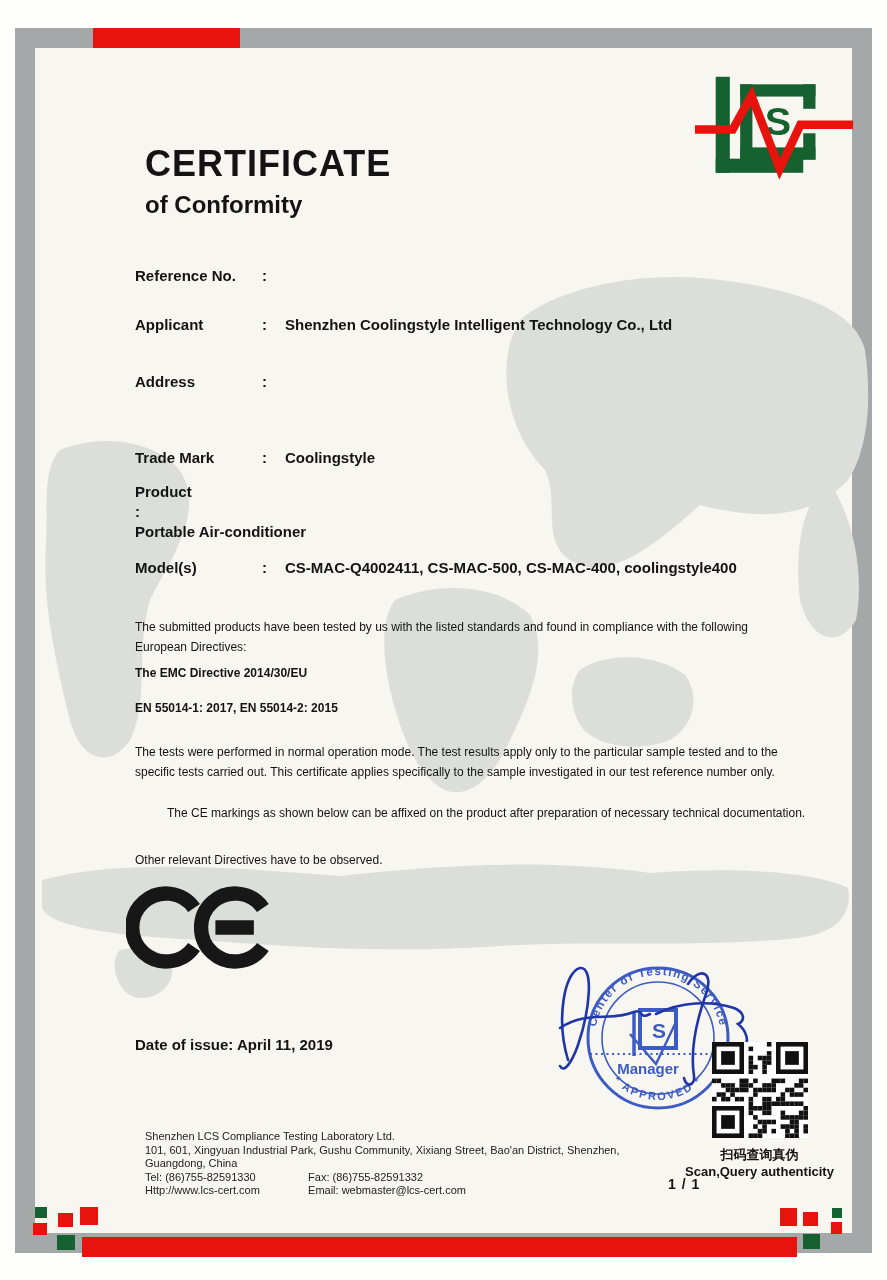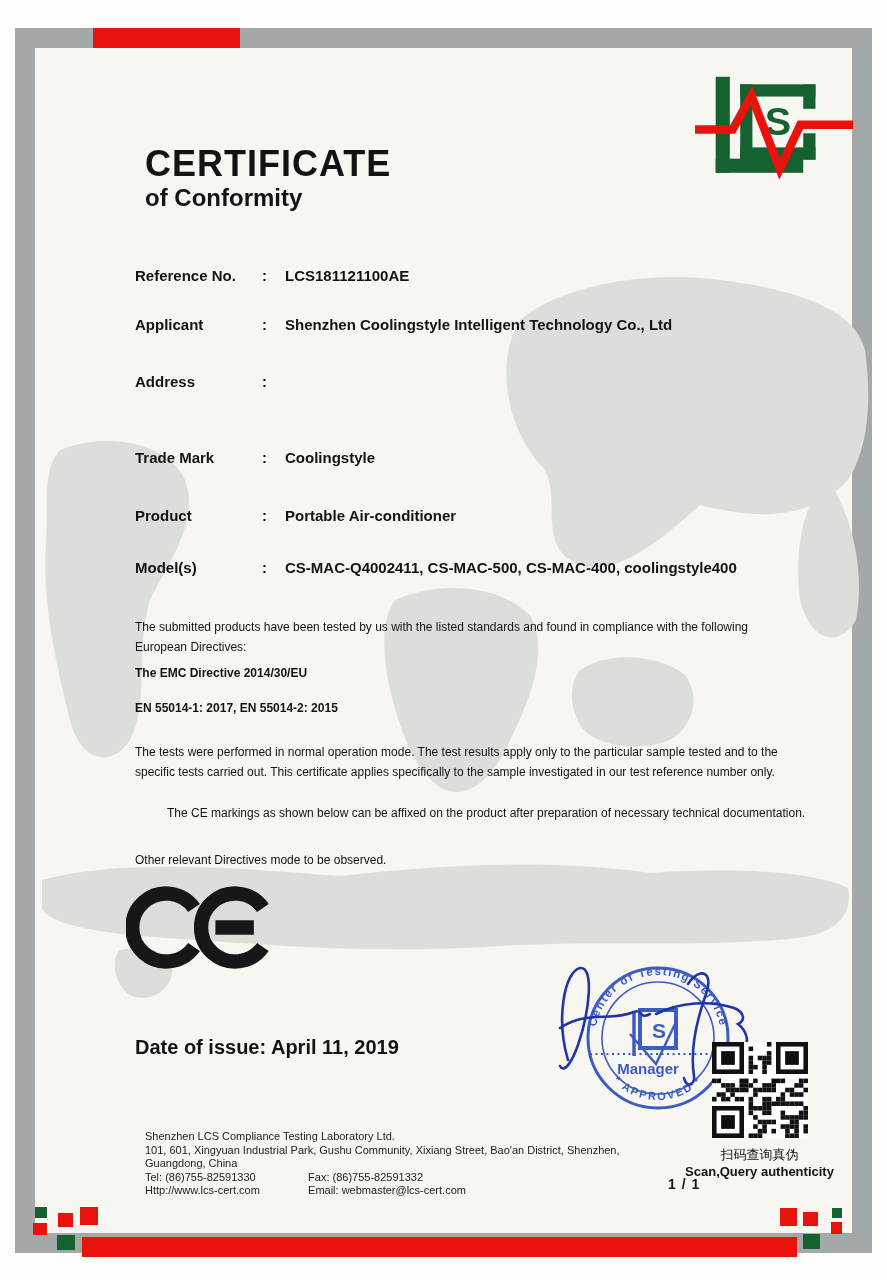--- a/index.html
+++ b/index.html
@@ -32,21 +32,21 @@
   .field-row{display:flex;font-size:15px;font-weight:bold;line-height:20px;}
   .field-label{width:127px;flex:none;}
   .field-colon{width:23px;flex:none;}
   .field-value{width:500px;}
   .para{font-size:12px;line-height:20px;width:668px;}
   .bold{font-weight:bold;}
   .footer{font-size:11px;line-height:13.5px;color:#222;}
   .footer .col1{display:inline-block;width:160px;}
   .pagenum{font-size:14px;font-weight:bold;letter-spacing:1px;}
   .qrwrap{width:155px;text-align:center;z-index:6;}
-  .qrcap-zh{font-size:13px;font-weight:normal;margin-top:4px;}
+  .qrcap-zh{font-size:13px;font-weight:bold;margin-top:4px;}
   .qrcap-en{font-size:13px;font-weight:bold;}
   .stamp-svg{z-index:5;}
 </style>
 </head>
 <body>
 
 <div class="abs frame"></div>
 
 <svg class="abs map" width="887" height="1280" viewBox="0 0 887 1280">
   <g fill="#dcdfd9">
@@ -81,68 +81,67 @@
     <rect x="48" y="12" width="13" height="80"></rect>
     <rect x="48" y="79" width="80" height="13"></rect>
     <rect x="115" y="12" width="13" height="26"></rect>
     <rect x="115" y="64" width="13" height="28"></rect>
   </g>
   <text x="88" y="66" text-anchor="middle" font-size="42" font-weight="bold" fill="#15612f">S</text>
   <polyline points="0,60 40,60 60,24 90,102 112,55 168,55" fill="none" stroke="#e8130d" stroke-width="9"></polyline>
 </svg>
 
 <div class="abs content title" style="left:145px;top:143px;">CERTIFICATE</div>
-<div class="abs content subtitle" style="left:145px;top:184px;">of Conformity</div>
+<div class="abs content subtitle" style="left:145px;top:191px;">of Conformity</div>
 
 <div class="abs content field-row" style="left:135px;top:266px;">
   <div class="field-label">Reference No.</div>
   <div class="field-colon">:</div>
-  <div class="field-value">LCS181121100AE</div>
 </div>
 <div class="abs content field-row" style="left:135px;top:315px;">
   <div class="field-label">Applicant</div>
   <div class="field-colon">:</div>
   <div class="field-value">Shenzhen Coolingstyle Intelligent Technology Co., Ltd</div>
 </div>
 <div class="abs content field-row" style="left:135px;top:372px;">
   <div class="field-label">Address</div>
   <div class="field-colon">:</div>
 </div>
 <div class="abs content field-row" style="left:135px;top:448px;">
   <div class="field-label">Trade Mark</div>
   <div class="field-colon">:</div>
   <div class="field-value">Coolingstyle</div>
 </div>
-<div class="abs content field-row" style="left:135px;top:506px;">
+<div class="abs content field-row" style="left:135px;top:482px;flex-direction:column;">
   <div class="field-label">Product</div>
   <div class="field-colon">:</div>
   <div class="field-value">Portable Air-conditioner</div>
 </div>
 <div class="abs content field-row" style="left:135px;top:558px;">
   <div class="field-label">Model(s)</div>
   <div class="field-colon">:</div>
   <div class="field-value">CS-MAC-Q4002411, CS-MAC-500, CS-MAC-400, coolingstyle400</div>
 </div>
 
 <div class="abs content para" style="left:135px;top:617px;">The submitted products have been tested by us with the listed standards and found in compliance with the following European Directives:</div>
 <div class="abs content para bold" style="left:135px;top:663px;">The EMC Directive 2014/30/EU</div>
 <div class="abs content para bold" style="left:135px;top:698px;">EN 55014-1: 2017, EN 55014-2: 2015</div>
 <div class="abs content para" style="left:135px;top:742px;">The tests were performed in normal operation mode. The test results apply only to the particular sample tested and to the specific tests carried out. This certificate applies specifically to the sample investigated in our test reference number only.</div>
 <div class="abs content para" style="left:135px;top:803px;margin-left:32px;">The CE markings as shown below can be affixed on the product after preparation of necessary technical documentation.</div>
-<div class="abs content para" style="left:135px;top:850px;">Other relevant Directives mode to be observed.</div>
+<div class="abs content para" style="left:135px;top:850px;">Other relevant Directives have to be observed.</div>
 
 <svg class="abs content" style="left:126px;top:880px;" width="152" height="95" viewBox="0 0 170 100">
   <g stroke="#171717" stroke-width="16" fill="none">
     <path d="M 76.1 28.2 A 38 38 0 1 0 76.1 71.8"></path>
     <path d="M 153.1 28.2 A 38 38 0 1 0 153.1 71.8"></path>
     <path d="M 100 50 L 143 50"></path>
   </g>
 </svg>
 
-<div class="abs content bold" style="left:135px;top:1036px;font-size:20px;">Date of issue: April 11, 2019</div>
+<div class="abs content bold" style="left:135px;top:1036px;font-size:15px;">Date of issue: April 11, 2019</div>
 
 <svg class="abs stamp-svg" style="left:538px;top:950px;" width="240" height="180" viewBox="0 0 240 180">
   <defs>
     <path id="arcTop" d="M 57 88 A 63 63 0 1 1 183 88" fill="none"></path>
     <path id="arcBot" d="M 58 88 A 62 62 0 0 0 182 88" fill="none"></path>
   </defs>
   <g opacity="0.92">
     <circle cx="120" cy="88" r="70" stroke="#2d4fc0" stroke-width="3" fill="none"></circle>
     <circle cx="120" cy="88" r="56" stroke="#2d4fc0" stroke-width="1.6" fill="none"></circle>
     <text fill="#2d4fc0" font-size="11.5" font-weight="bold" letter-spacing="1.5">

